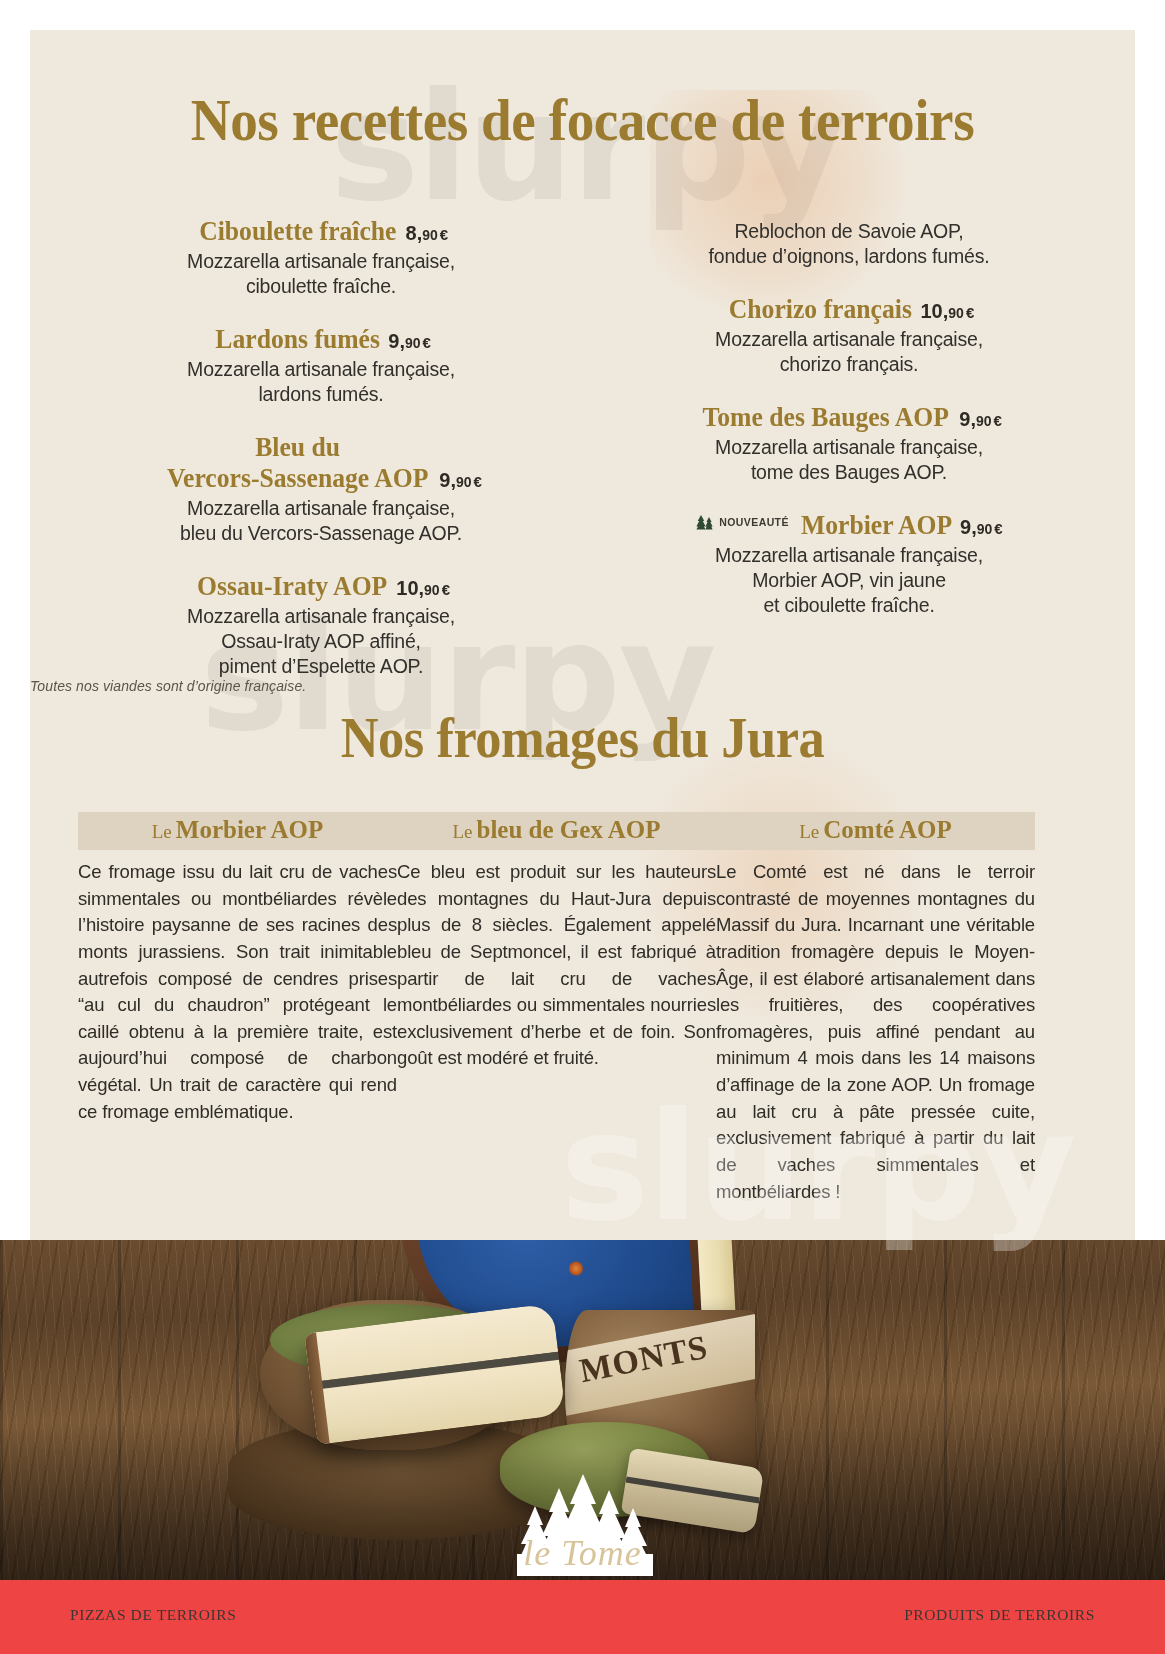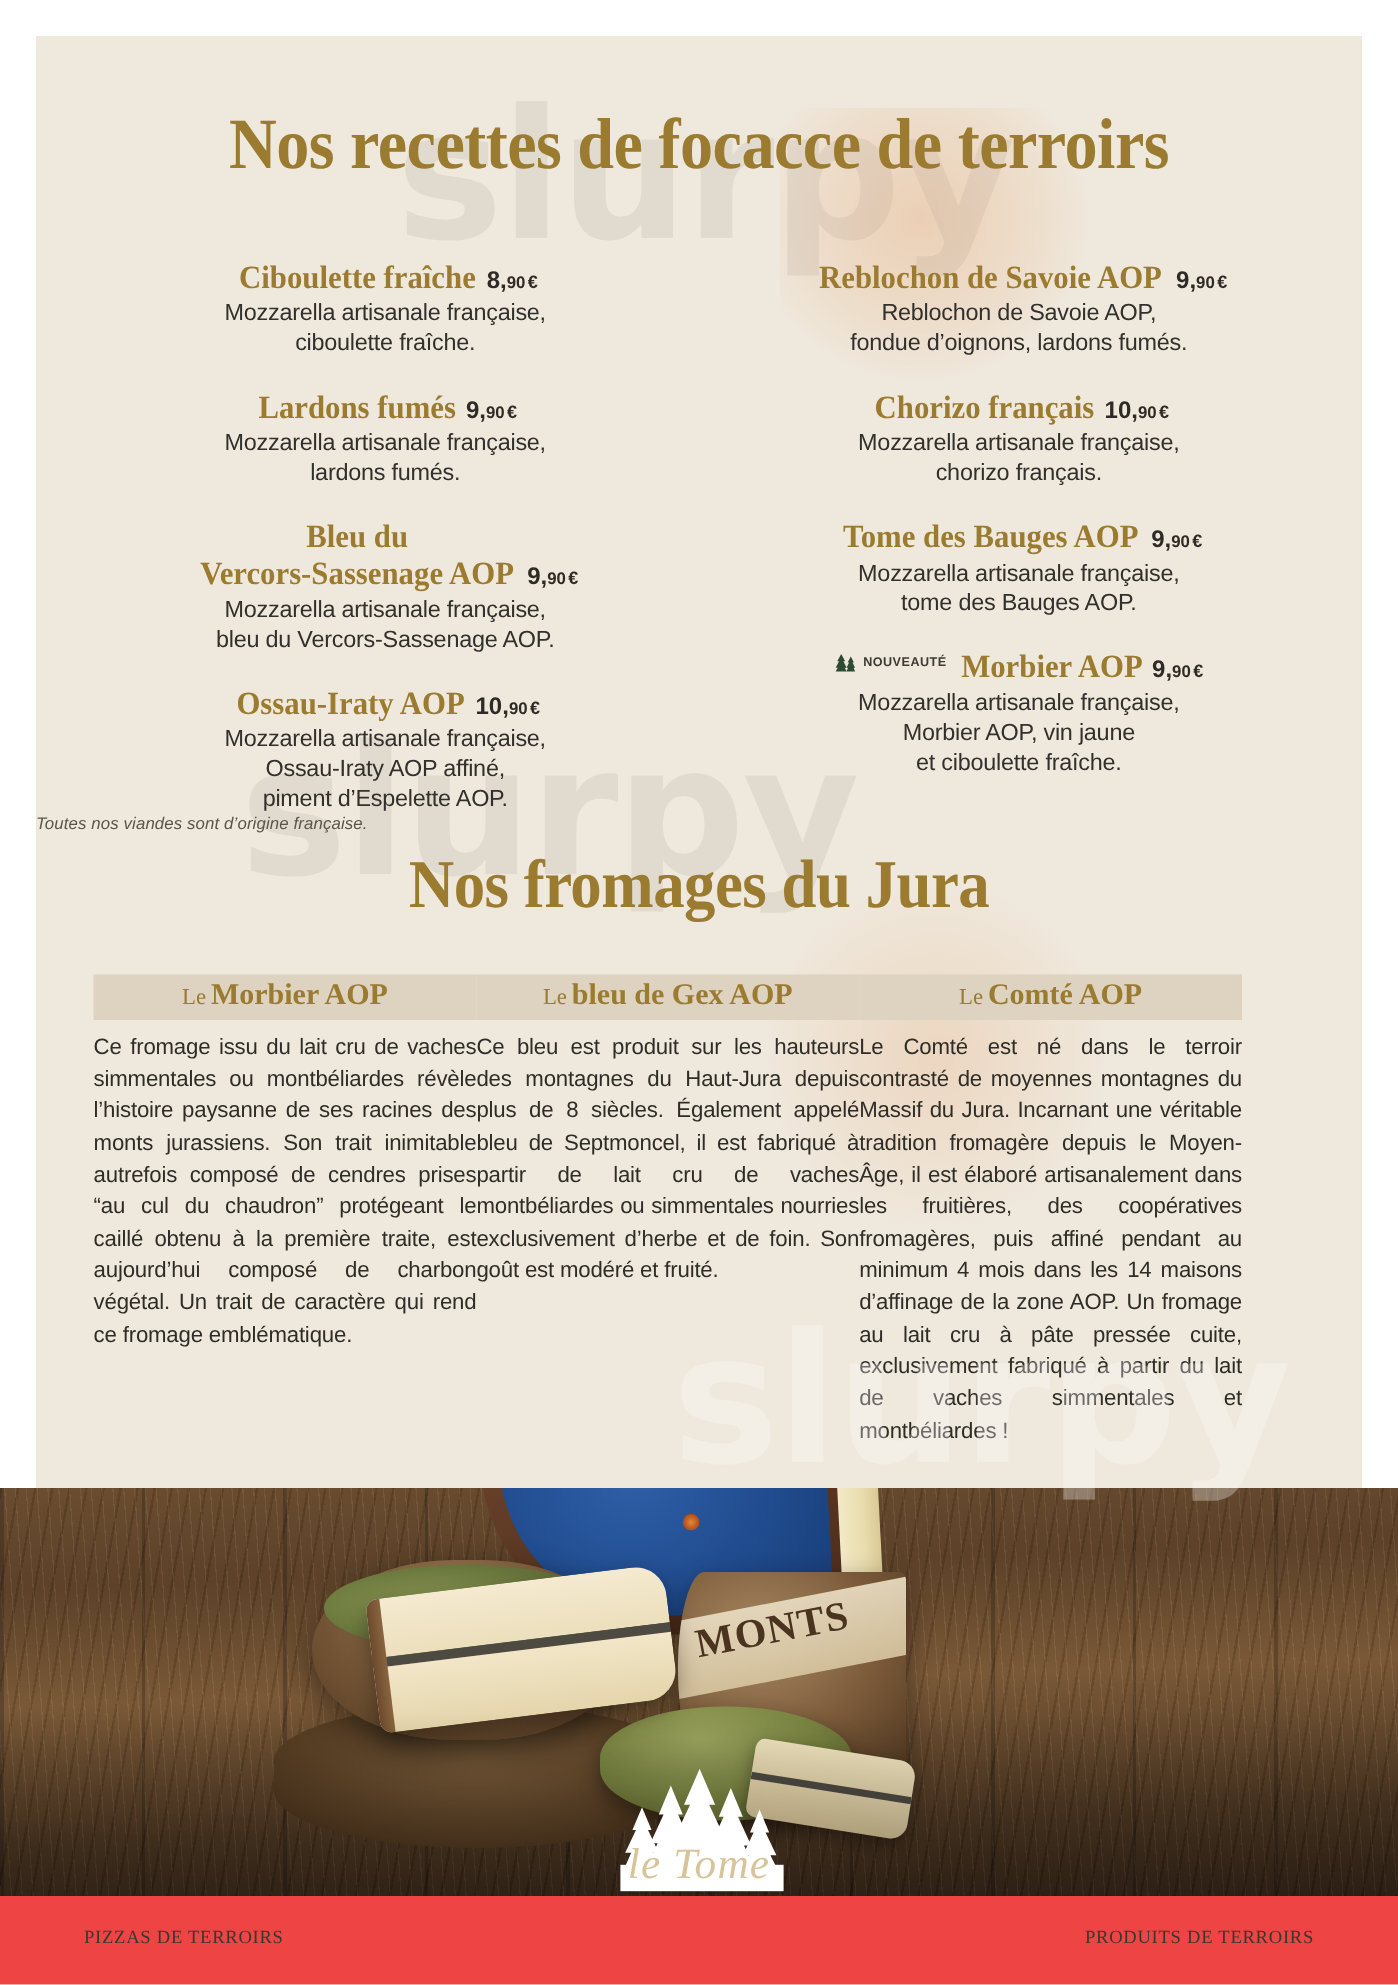--- a/index.html
+++ b/index.html
@@ -350,23 +350,20 @@
           <div class="item-desc" style="white-space:pre-line">Mozzarella artisanale française,
 Ossau-Iraty AOP affiné,
 piment d’Espelette AOP.</div>
         </div>
 
       </div>
 
       <div class="menu-col right">
 
         <div class="item">
-          <div class="item-head">
-            <span class="nm">Reblochon de Savoie AOP</span><span class="price"><span>9,</span><span class="cents">90</span><span class="cur">€</span></span>
-          </div>
           <div class="item-desc" style="white-space:pre-line">Reblochon de Savoie AOP,
 fondue d’oignons, lardons fumés.</div>
         </div>
 
         <div class="item">
           <div class="item-head">
             <span class="nm">Chorizo français</span><span class="price"><span>10,</span><span class="cents">90</span><span class="cur">€</span></span>
           </div>
           <div class="item-desc" style="white-space:pre-line">Mozzarella artisanale française,
 chorizo français.</div>

